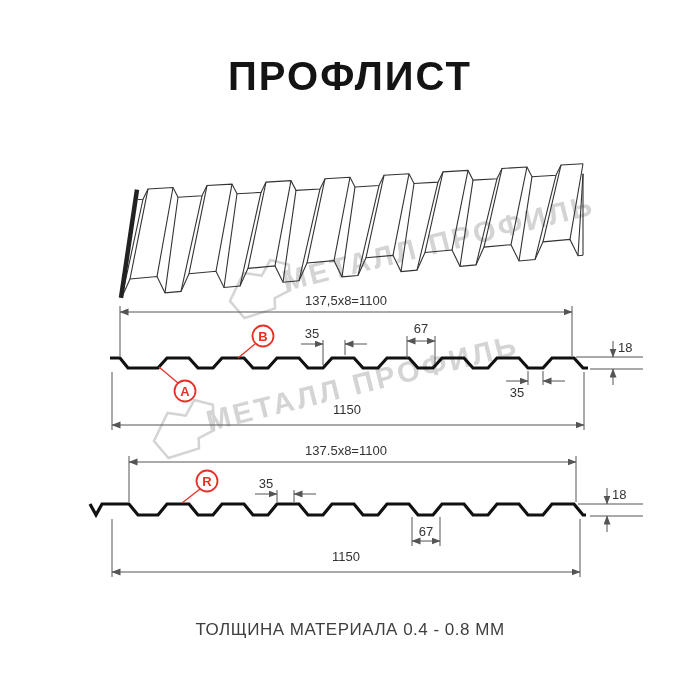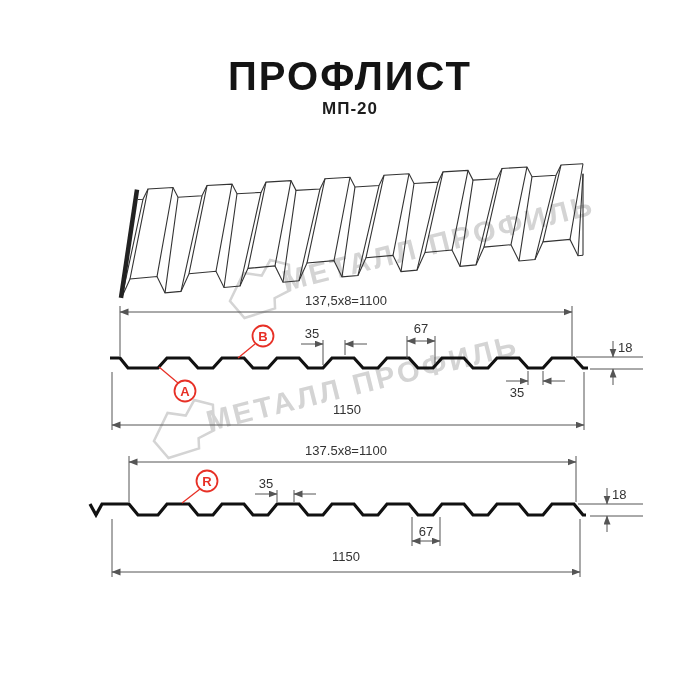--- a/index.html
+++ b/index.html
@@ -24,21 +24,20 @@
        font-family:"Liberation Sans",sans-serif;}
   .wml{stroke:var(--watermark);stroke-width:2.5;fill:none;}
   .arrfill{fill:var(--line);}
 </style>
 </head>
 <body>
 
 <div class="page">
 
   <div class="title">ПРОФЛИСТ</div>
-  <div class="subtitle">МП-20</div>
 
   <svg width="700" height="700" viewBox="0 0 700 700">
     <defs>
       <marker id="arr" markerUnits="userSpaceOnUse" markerWidth="12" markerHeight="10" refX="8.5" refY="3.5" orient="auto-start-reverse">
         <path class="arrfill" d="M0,0 L9,3.5 L0,7 Z"></path>
       </marker>
     </defs>
 
     <g transform="translate(228,318) rotate(-14)">
       <path class="wml" d="M6,-16 L26,-40 L43,-33 L55,-46 L72,-37 L67,-12 L50,-8 L48,2 L16,4 Z"></path>
@@ -135,13 +134,14 @@
       <line class="dim" x1="607" y1="532" x2="607" y2="516" marker-end="url(#arr)"></line>
       <text class="dimtxt" x="612" y="499">18</text>
 
       <line class="dim" x1="112" y1="519" x2="112" y2="577"></line>
       <line class="dim" x1="580" y1="519" x2="580" y2="577"></line>
       <line class="dim" x1="112" y1="572" x2="580" y2="572" marker-start="url(#arr)" marker-end="url(#arr)"></line>
       <text class="dimtxt" x="346" y="561" text-anchor="middle">1150</text>
     </g>
   </svg>
 
+  <div class="footer">ТОЛЩИНА МАТЕРИАЛА 0.4 - 0.8 ММ</div>
 </div>
 
 </body></html>

